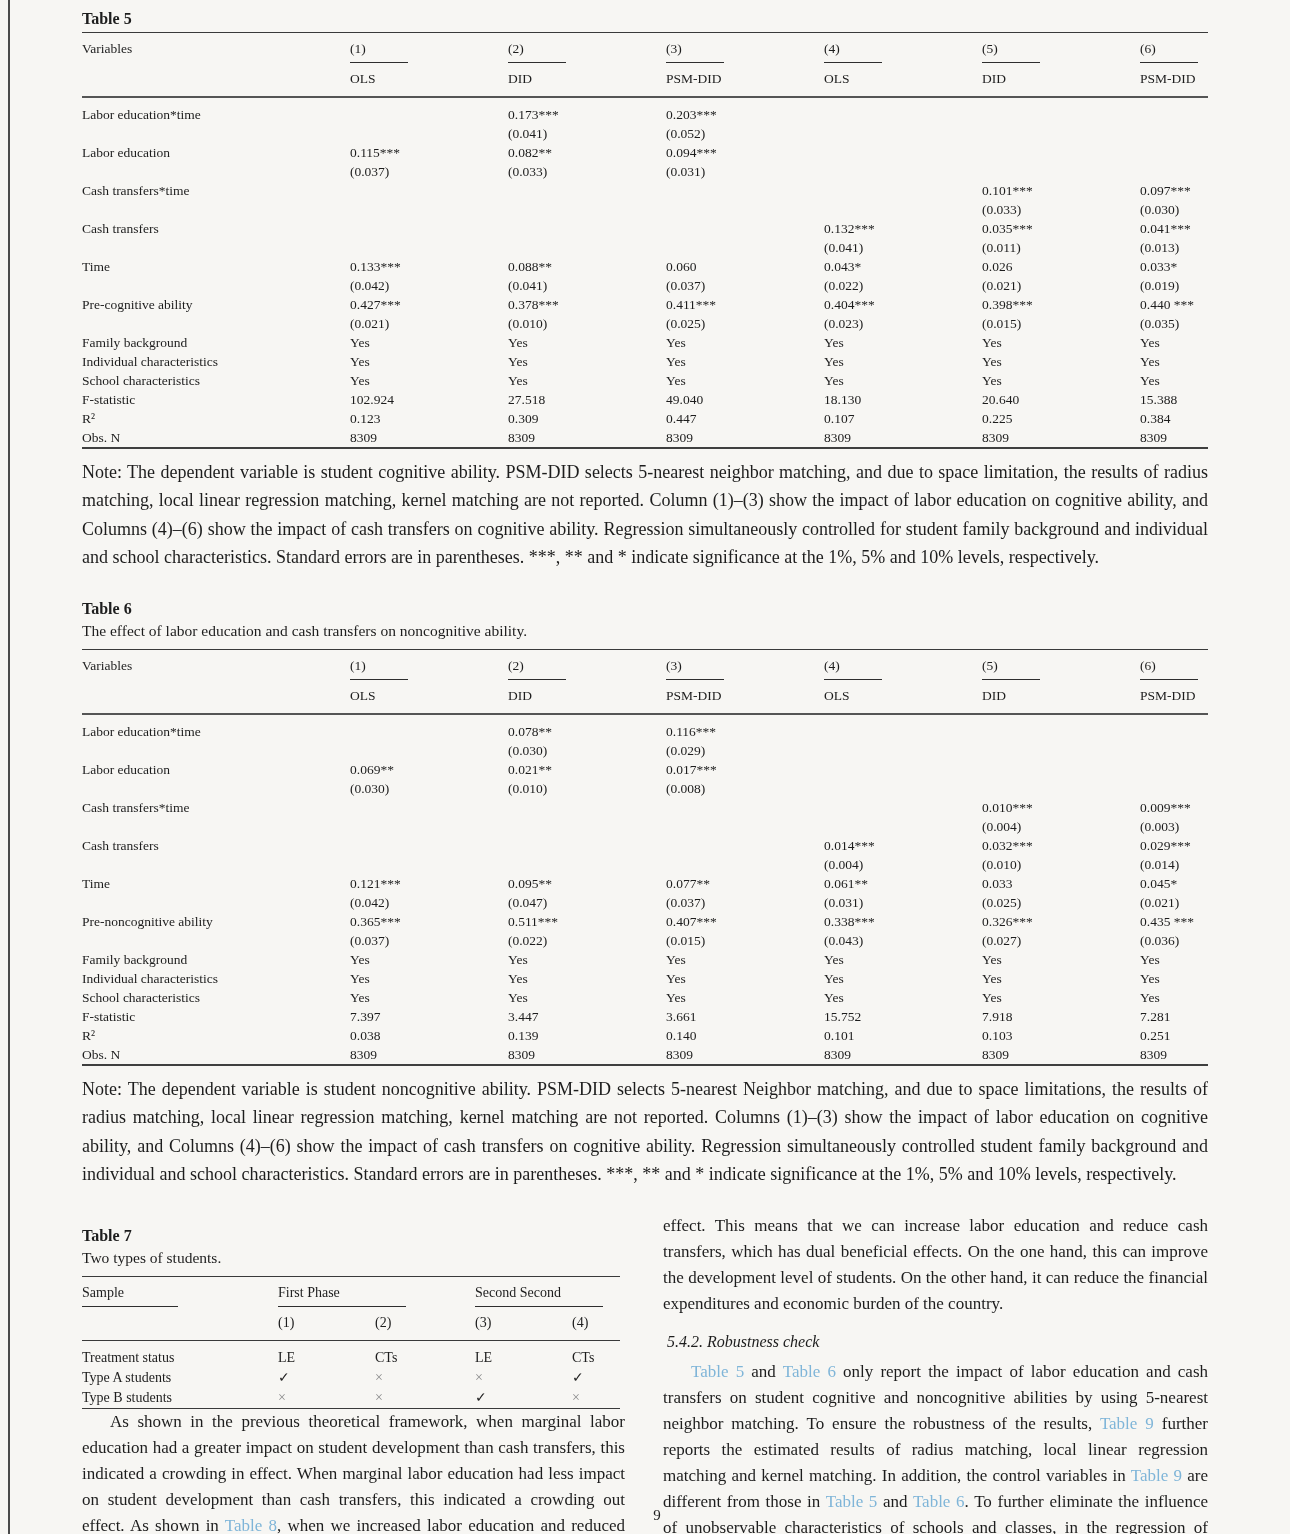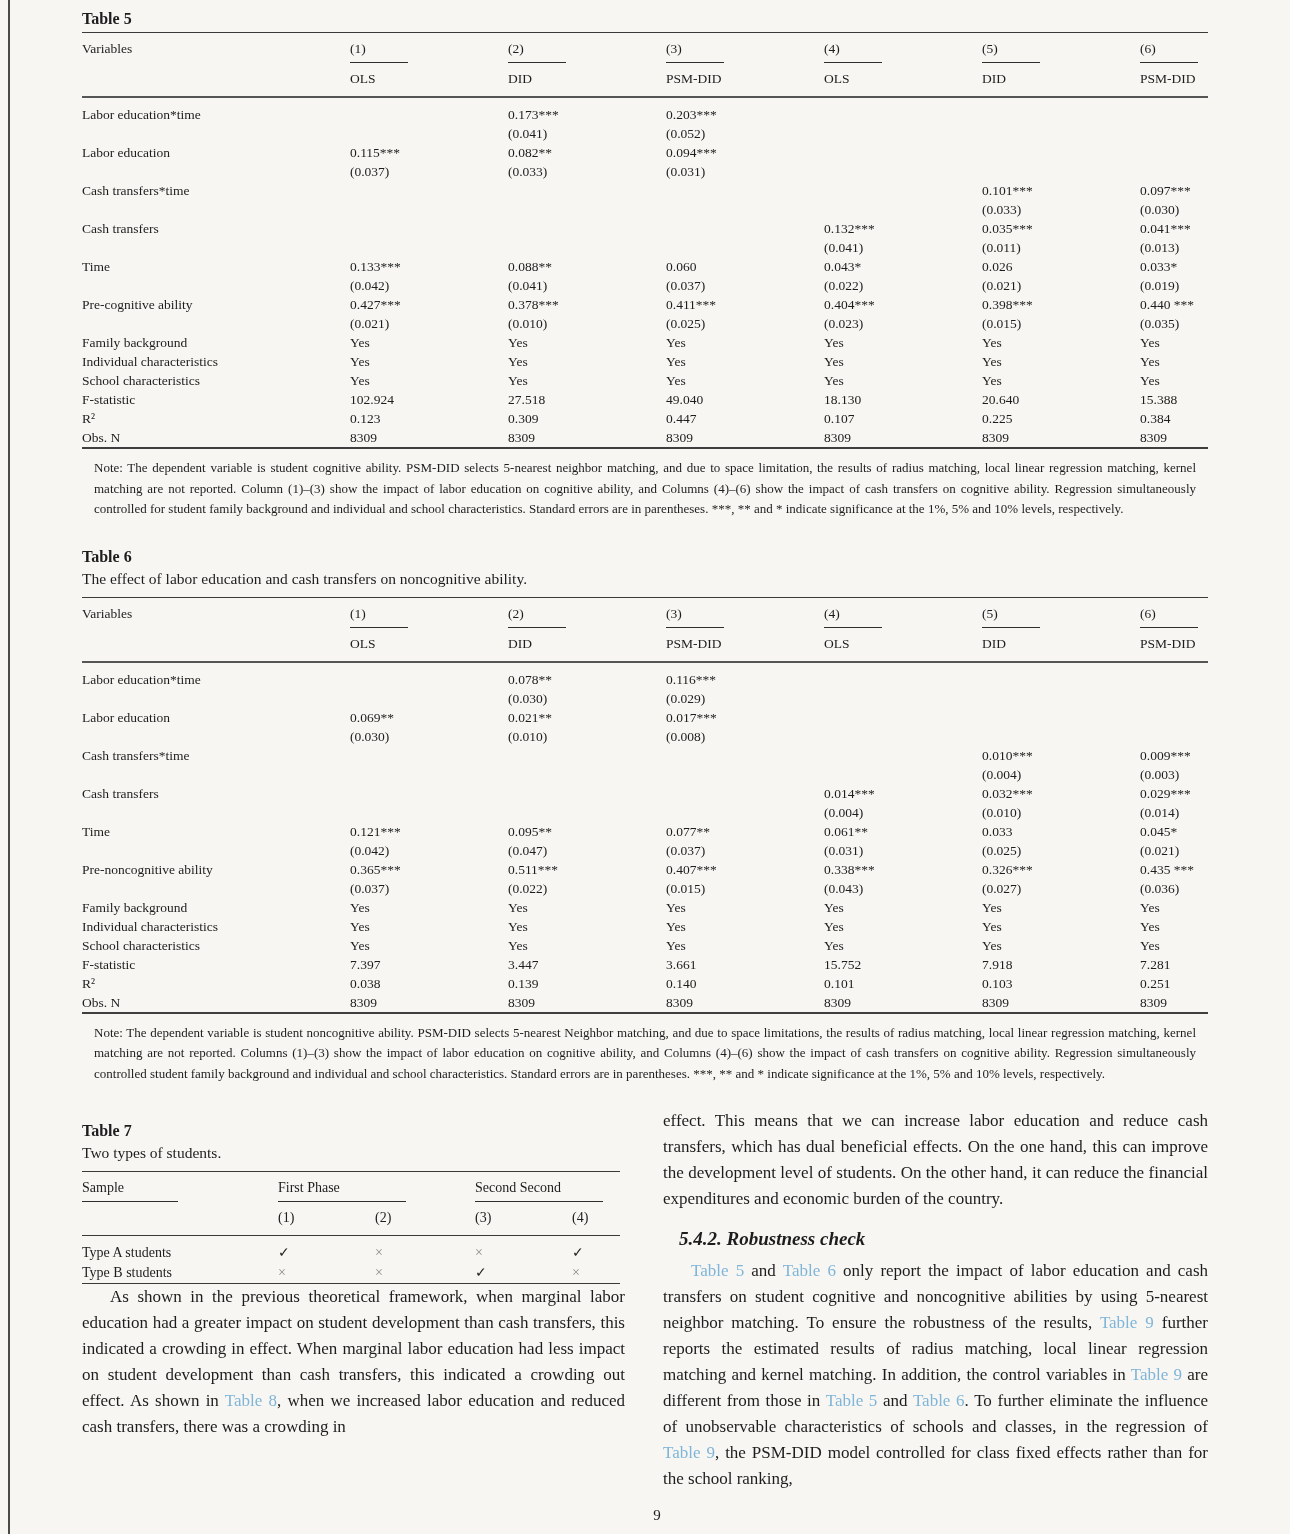--- a/index.html
+++ b/index.html
@@ -26,21 +26,21 @@
   }
   .stats col.c0 { width:268px; }
   .stats col.cd { width:158px; }
   .stats col.c6 { width:68px; }
   .stats thead tr.num-row th { padding-top:8px; }
   .numline { width:58px; border-bottom:1.6px solid #2e2e2e; height:5px; margin-bottom:2px; }
   .stats thead tr.method-row th { padding:6px 0 9px; border-bottom:2.5px solid #555; }
   .stats tbody th, .stats tbody td { height:19px; line-height:19px; }
   .stats tbody tr:first-child th, .stats tbody tr:first-child td { padding-top:7px; }
 
-  .note { font-size:13px; line-height:1.58; text-align:justify; margin:9px 12px 0; }
+  .note { font-size:18px; line-height:1.58; text-align:justify; margin:9px 0 0; }
   .gap-top { margin-top:28px; }
 
   .twocol { display:flex; gap:38px; margin-top:24px; }
   .col-left { width:543px; padding-top:12px; }
   .col-right { width:545px; }
 
   table.types {
     width:538px; border-collapse:collapse; table-layout:fixed;
     border-top:1.6px solid #3a3a3a; border-bottom:1.6px solid #3a3a3a;
     font-size:14px;
@@ -58,21 +58,21 @@
   .sampleline { width:96px; }
   .types thead tr.num-row2 th { padding:6px 0 9px; border-bottom:1.6px solid #3a3a3a; }
   .types tbody th, .types tbody td { height:20px; line-height:20px; }
   .types tbody tr:first-child th, .types tbody tr:first-child td { padding-top:7px; }
   .mark-cross { color:#8a8a8a; }
   .mark-check { color:#222; }
 
   p.body-text { font-size:17px; line-height:26px; text-align:justify; margin:0; }
   .indent { text-indent:28px; }
   .para-top { margin-top:24px; }
-  .section-heading { font-style:italic; font-weight:bold; font-size:19px; margin:16px 16px 8px; }
+  .section-heading { font-style:italic; font-weight:normal; font-size:16px; margin:16px 4px 8px; }
   .para-top-sm { margin-top:6px; }
   .tlink { cursor:pointer; }
 
   .page-num { position:absolute; left:0; right:0; bottom:10px; text-align:center; font-size:15px; }
 </style>
 </head>
 <body>
 
 <div class="page">
   <div class="edge"></div>
@@ -503,20 +503,27 @@
               <tr class="num-row2">
                 <th></th>
                 <th>(1)</th>
                 <th>(2)</th>
                 <th>(3)</th>
                 <th>(4)</th>
               </tr>
             </thead>
             <tbody>
                 <tr>
+                  <th>Treatment status</th>
+                  <td>LE</td>
+                  <td>CTs</td>
+                  <td>LE</td>
+                  <td>CTs</td>
+                </tr>
+                <tr>
                   <th>Type A students</th>
                   <td class="mark-check">✓</td>
                   <td class="mark-cross">×</td>
                   <td class="mark-cross">×</td>
                   <td class="mark-check">✓</td>
                 </tr>
                 <tr>
                   <th>Type B students</th>
                   <td class="mark-cross">×</td>
                   <td class="mark-cross">×</td>

